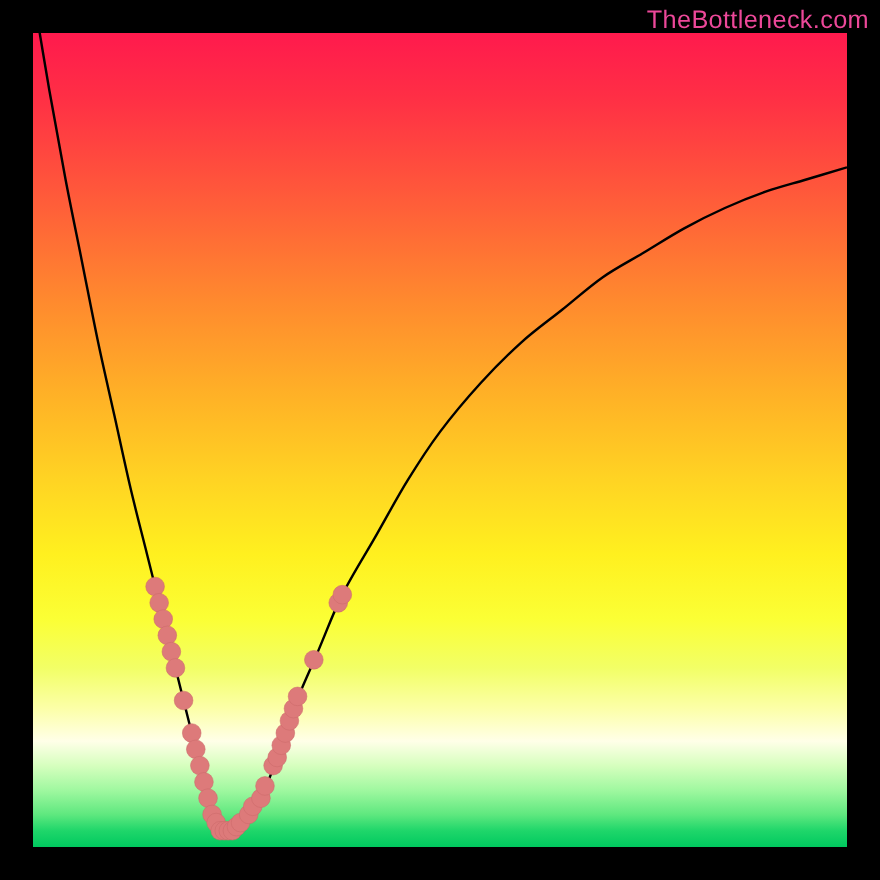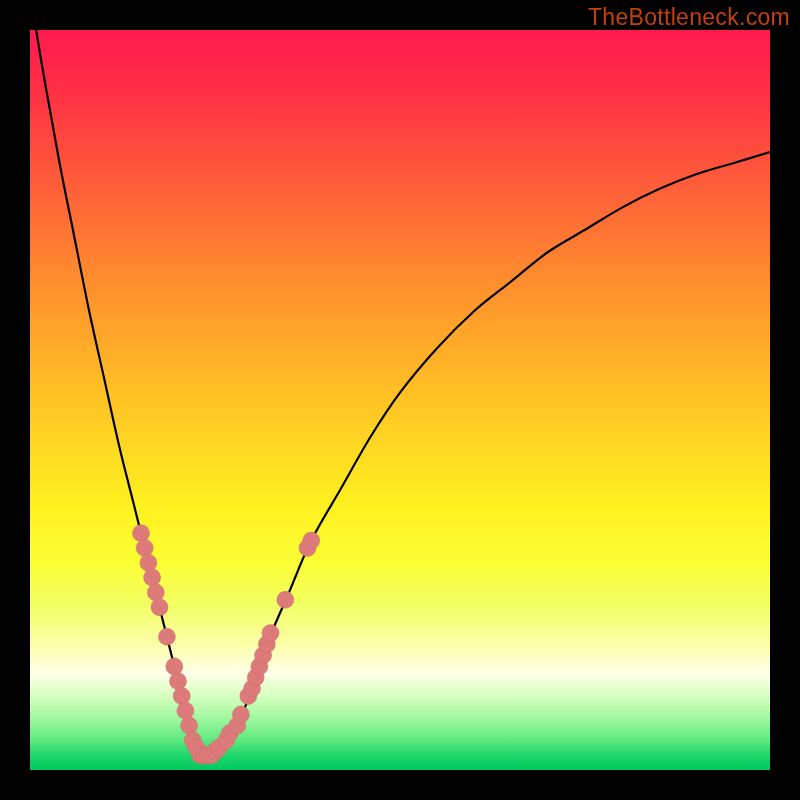--- a/index.html
+++ b/index.html
@@ -40,21 +40,21 @@
       #a0f8a0 93%,
       #5fe87f 96%,
       #1fd66a 98%,
       #00c95f 100%
     );
   }
   .watermark {
     position: absolute;
     top: 4px;
     right: 10px;
-    color: #c2410c;
+    color: #ec4899;
     font-size: 23px;
     font-weight: 400;
     letter-spacing: 0.3px;
     user-select: none;
   }
   svg.curve {
     position: absolute;
     left: 0;
     top: 0;
     width: 740px;

